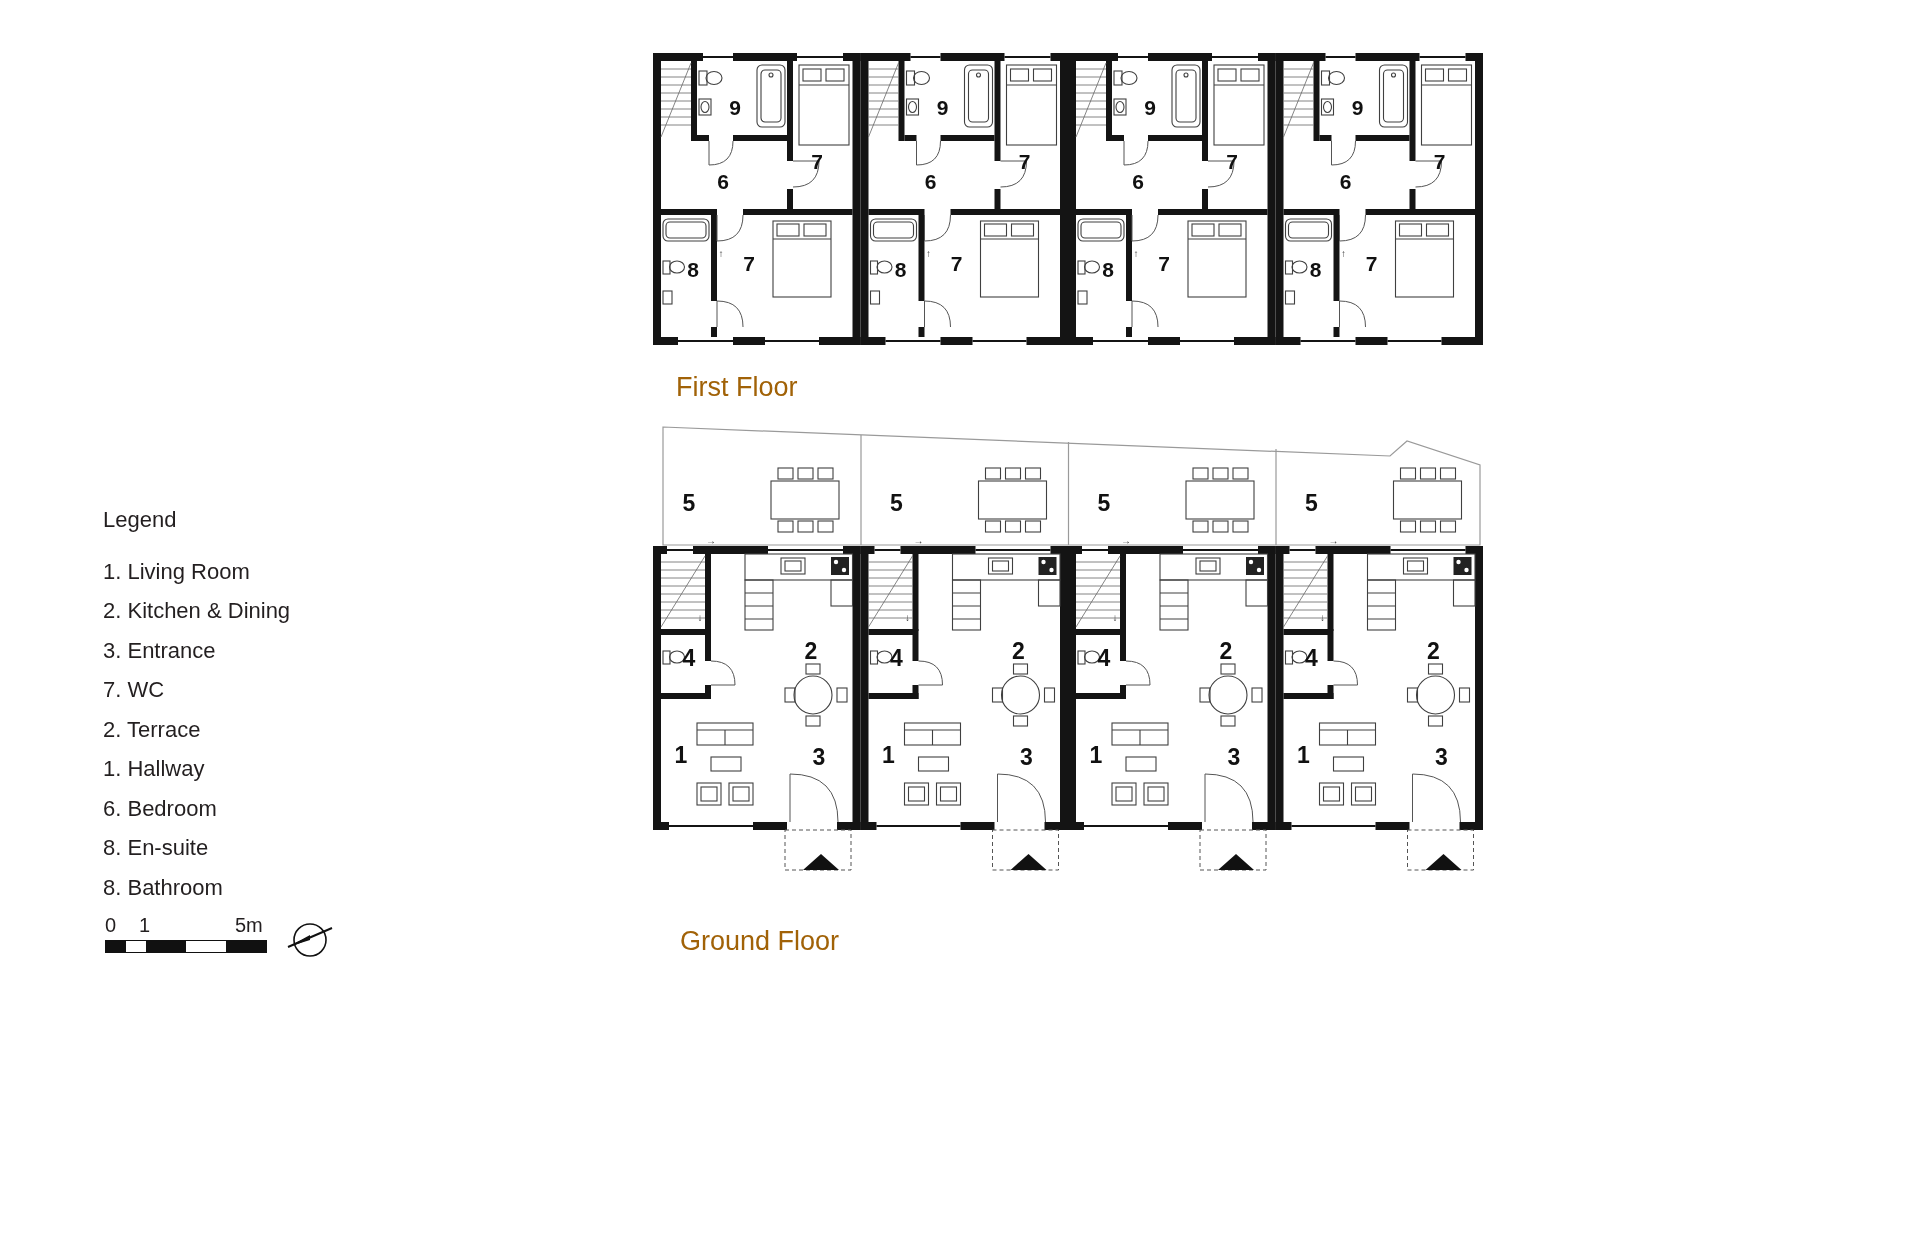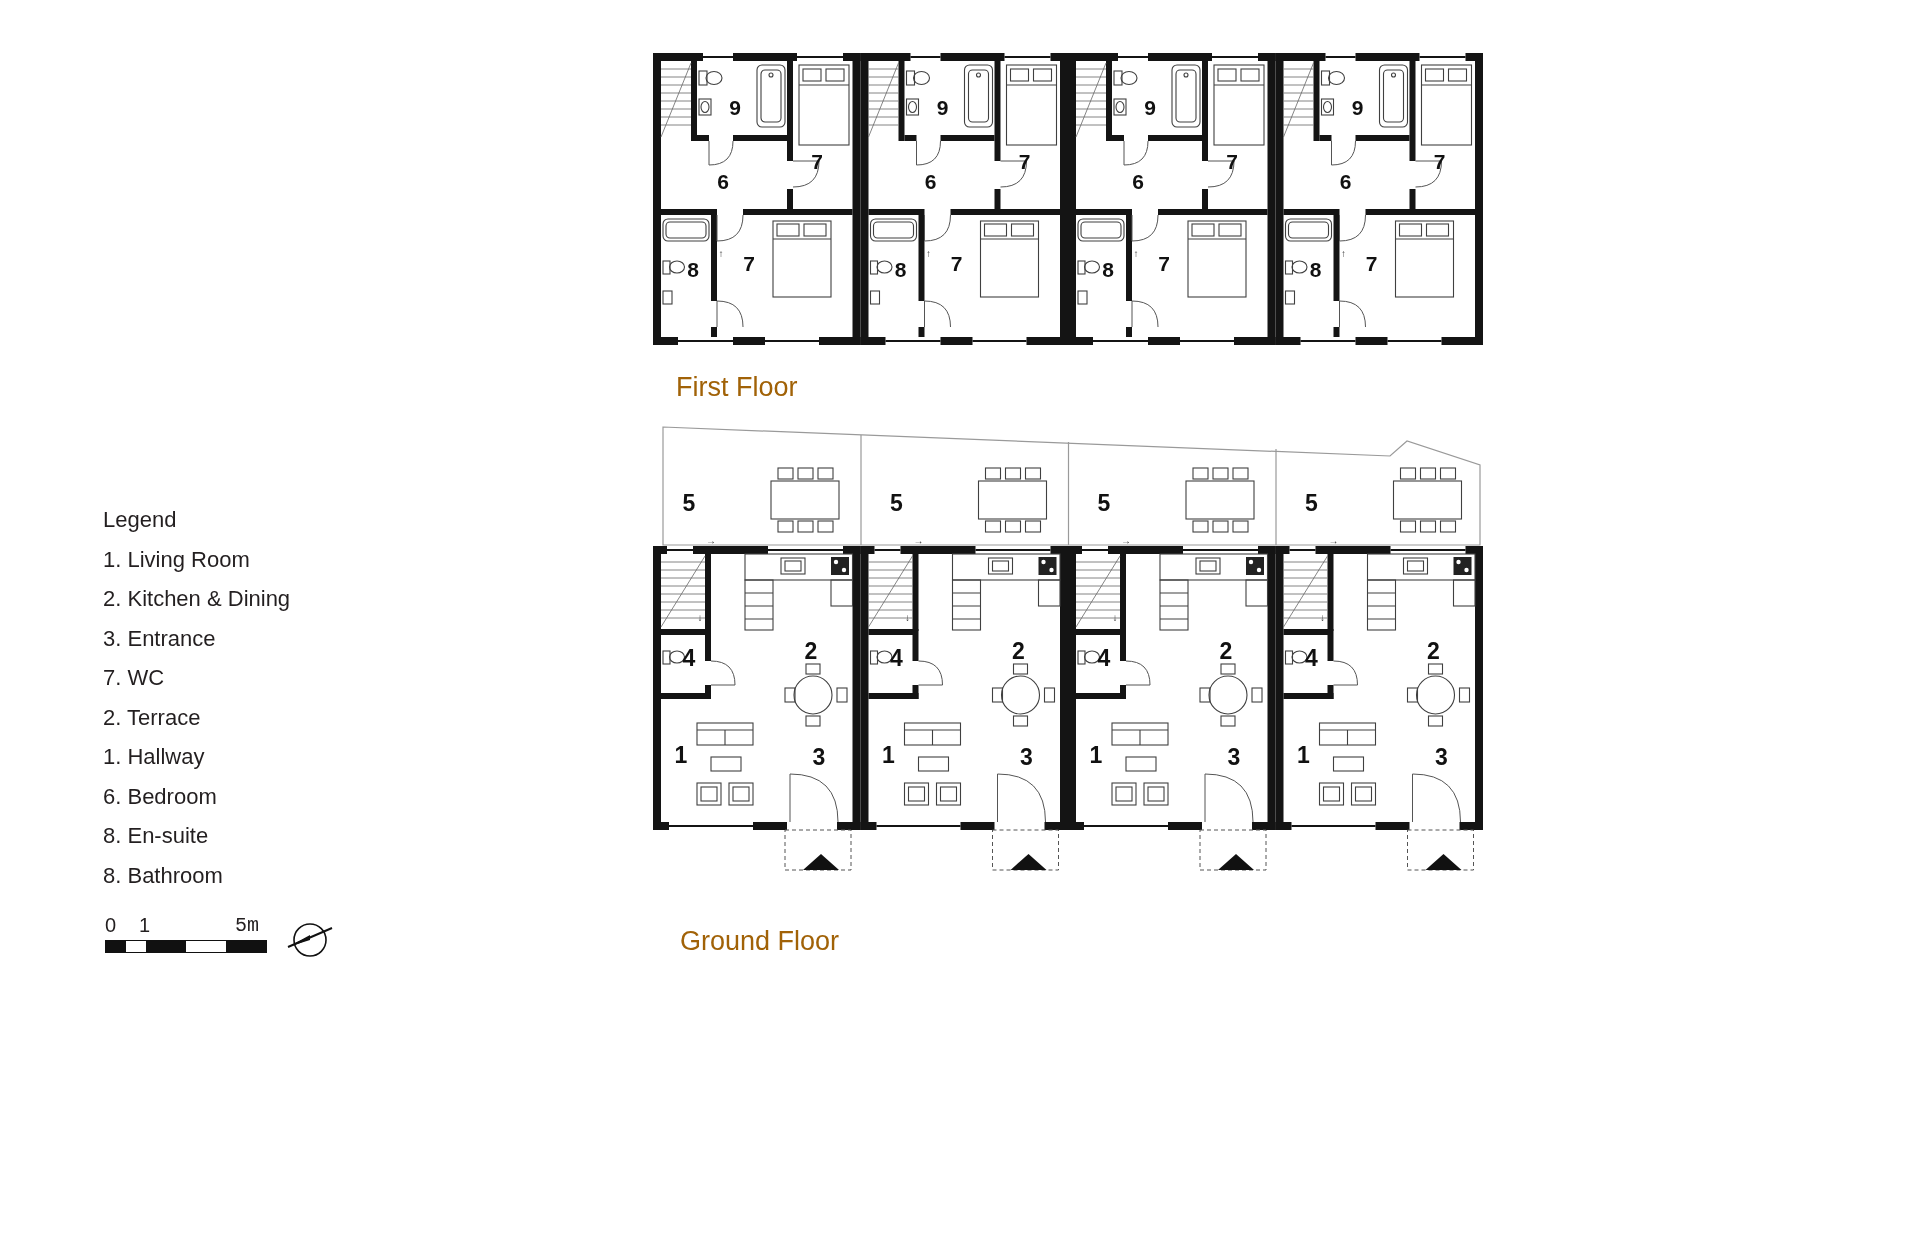--- a/index.html
+++ b/index.html
@@ -3,21 +3,21 @@
 <meta charset="utf-8">
 <style>
   html,body{margin:0;padding:0;}
   body{
     width:1920px;height:1257px;position:relative;background:#ffffff;
     font-family:"Liberation Sans",sans-serif;color:#231f20;overflow:hidden;
   }
   .abs{position:absolute;}
   .floor-title{font-size:27px;color:#a16207;}
   .legend{left:103px;top:500px;font-size:22px;line-height:39.5px;}
-  .legend .legend-title{margin-bottom:0;}
+  .legend .legend-title{margin-bottom:12px;}
   .scalebar{left:105px;top:914px;width:170px;height:40px;font-size:20px;}
   .scalebar .lbl{position:absolute;top:0;}
   .bar{position:absolute;top:26px;left:0;width:160px;height:11px;border:1px solid #111;display:flex;}
   .bar div{height:100%;}
   .seg-b{background:#111;}
   .seg-w{background:#fff;}
   
   svg text{font-family:"Liberation Sans",sans-serif;}
   .rl{font-weight:bold;font-size:21px;fill:#111;text-anchor:middle;}
   .rl2{font-weight:bold;font-size:23px;fill:#111;text-anchor:middle;}
@@ -236,21 +236,21 @@
   <div>2. Terrace</div>
   <div>1. Hallway</div>
   <div>6. Bedroom</div>
   <div>8. En-suite</div>
   <div>8. Bathroom</div>
 </div>
 
 <div class="abs scalebar">
   <span class="lbl" style="left:0px;">0</span>
   <span class="lbl" style="left:34px;">1</span>
-  <span class="lbl" style="left:130px;font-family:Liberation Mono, monospace;">5m</span>
+  <span class="lbl" style="left:130px;">5m</span>
   <div class="bar">
     <div class="seg-b" style="width:20px;"></div>
     <div class="seg-w" style="width:20px;"></div>
     <div class="seg-b" style="width:40px;"></div>
     <div class="seg-w" style="width:40px;"></div>
     <div class="seg-b" style="width:40px;"></div>
   </div>
 </div>
 
 <svg class="abs" style="left:286px;top:912px;" width="48" height="48" viewBox="0 0 48 48">

